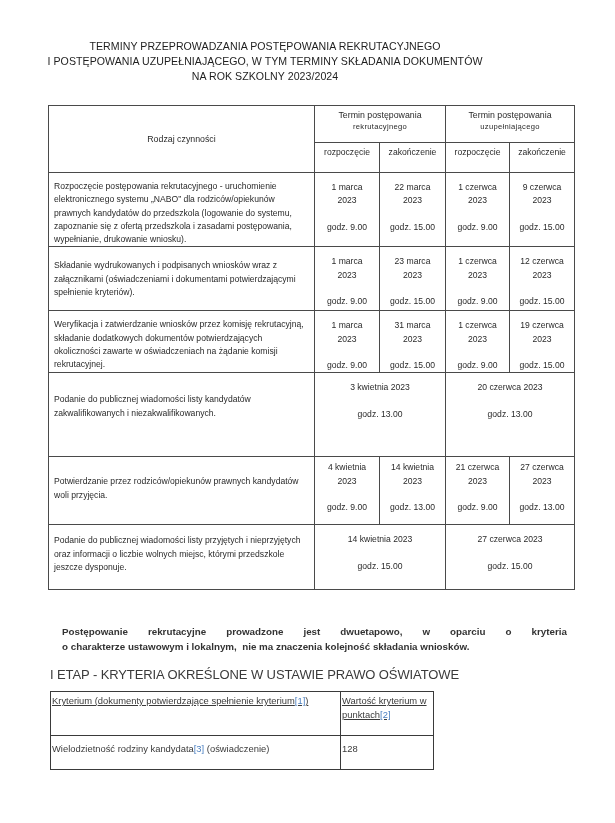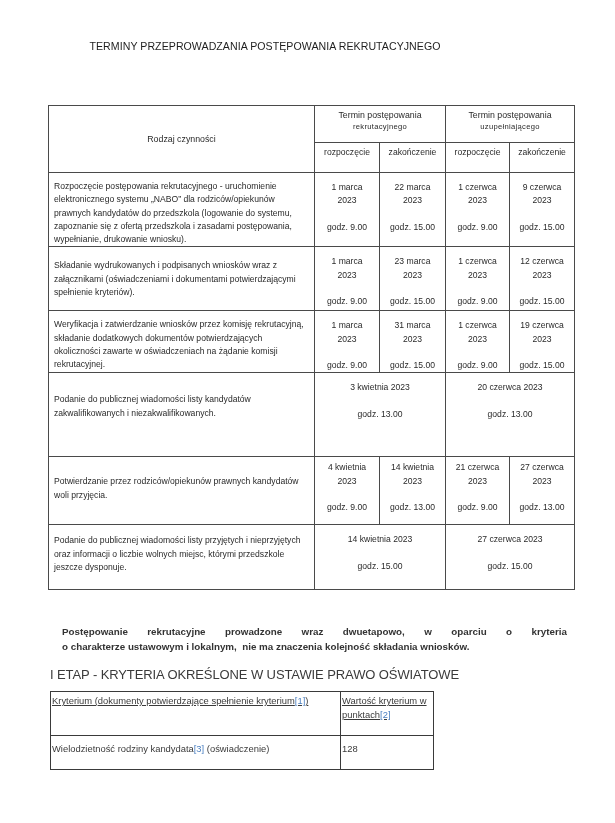--- a/index.html
+++ b/index.html
@@ -53,20 +53,22 @@
   table.crit .c1 { width: 287px; }
   table.crit .hrow td { height: 41px; text-decoration: underline; }
   table.crit .drow td { height: 27px; padding-top: 6px; }
   .fn { color: #4a7fc0; }
 </style>
 </head>
 <body>
 
 <div class="title">
   <div>TERMINY PRZEPROWADZANIA POSTĘPOWANIA REKRUTACYJNEGO</div>
+  <div>I POSTĘPOWANIA UZUPEŁNIAJĄCEGO, W TYM TERMINY SKŁADANIA DOKUMENTÓW</div>
+  <div>NA ROK SZKOLNY 2023/2024</div>
 </div>
 
 <table class="sched">
   <colgroup>
     <col style="width:266px">
       <col style="width:65px">
       <col style="width:66px">
       <col style="width:64px">
       <col style="width:65px">
   </colgroup>
@@ -133,21 +135,21 @@
     <td class="date-wide" colspan="2"><span>27 czerwca 2023</span><span class="t">godz. 15.00</span></td>
   </tr>
 </tbody>
   </table>
 
 <div class="para">
   <div class="l1">
     <span>Postępowanie</span>
     <span>rekrutacyjne</span>
     <span>prowadzone</span>
-    <span>wraz</span>
+    <span>jest</span>
     <span>dwuetapowo,</span>
     <span>w</span>
     <span>oparciu</span>
     <span>o</span>
     <span>kryteria</span>
   </div>
   <div style="white-space:pre">o charakterze ustawowym i lokalnym,  nie ma znaczenia kolejność składania wniosków.</div>
 </div>
 
 <div class="stage">I ETAP - KRYTERIA OKREŚLONE W USTAWIE PRAWO OŚWIATOWE</div>

